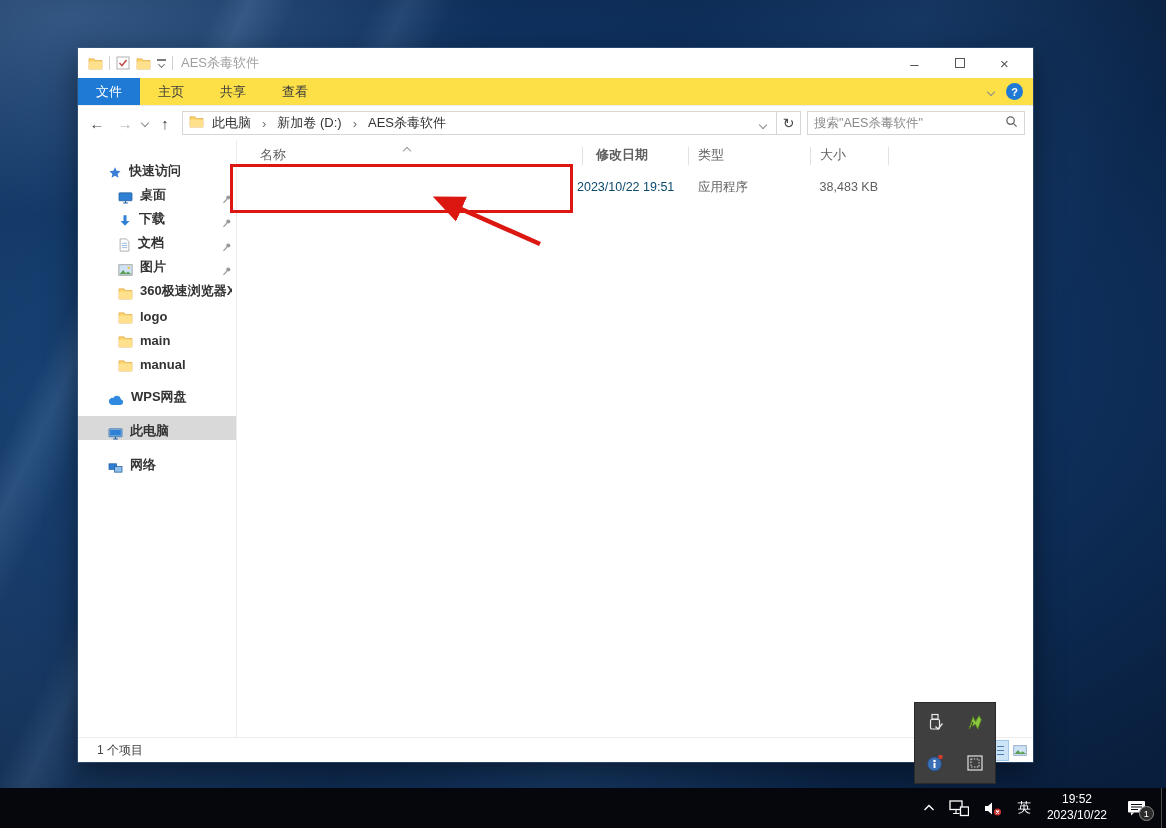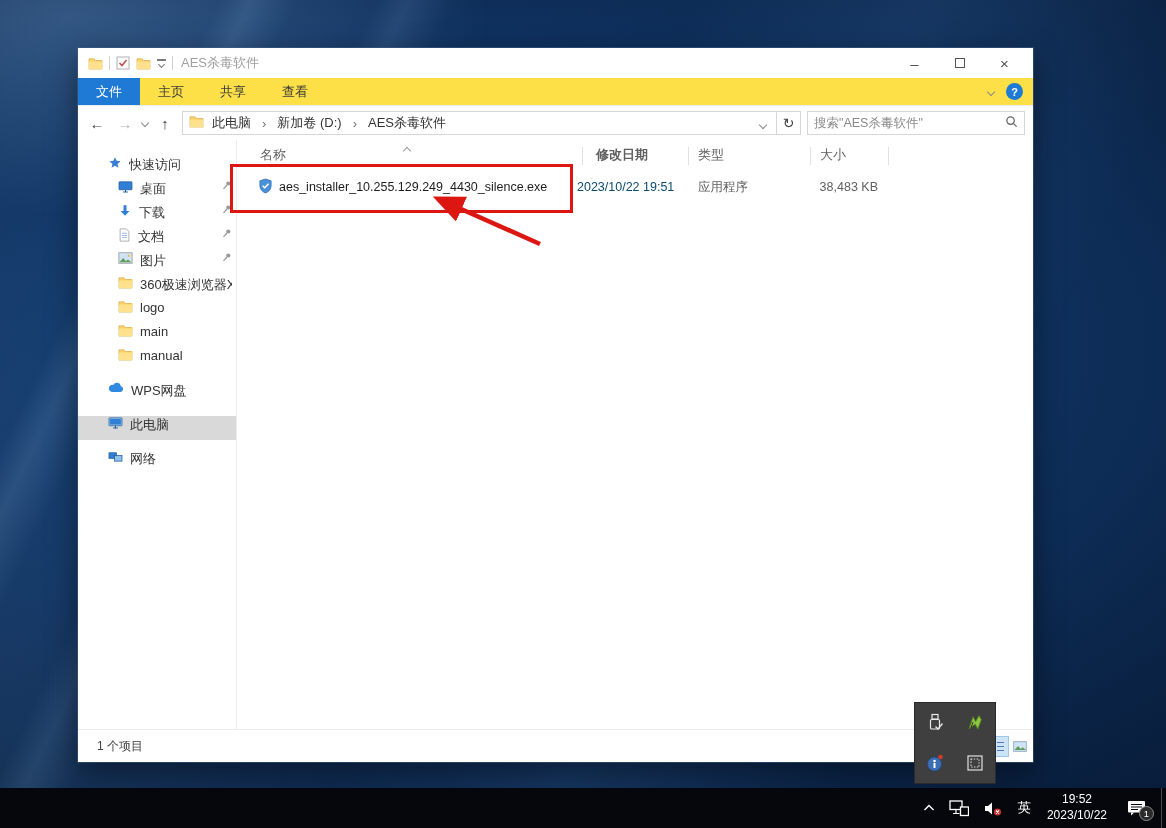--- a/index.html
+++ b/index.html
@@ -51,41 +51,41 @@
   .crumb-item { color:#333; padding:0 2px; white-space:nowrap; }
   .crumb-sep { color:#707070; font-size:13px; padding:0 3px; }
   .crumb-caret { margin-left:auto; padding:0 6px; }
   .refresh-btn { width:24px; height:24px; border:1px solid #d6d6d6; border-left:none; display:flex; align-items:center; justify-content:center; color:#444; font-size:14px; margin-left:-6px; }
   .search-box { width:218px; height:24px; border:1px solid #d6d6d6; display:flex; align-items:center; padding:0 6px; gap:4px; }
   .search-box input { flex:1; border:none; outline:none; font-size:12.5px; color:#333; font-family:inherit; min-width:0; }
   .search-box input::placeholder { color:#8a8a8a; opacity:1; }
 
   .content { flex:1; display:flex; min-height:0; }
   .sidebar { width:159px; flex:none; padding-top:16px; border-right:1px solid #ededed; overflow:hidden; }
-  .side-item { height:24px; display:flex; align-items:flex-start; gap:7px; padding-left:30px; padding-right:4px; white-space:nowrap; overflow:hidden; font-size:13px; color:#333; }
+  .side-item { height:24px; display:flex; align-items:flex-end; gap:7px; padding-left:30px; padding-right:4px; white-space:nowrap; overflow:hidden; font-size:13px; color:#333;font-weight:bold; }
   .side-item.child { padding-left:40px; }
   .side-item.selected { background:#d9d9d9; }
   .side-item .lbl { overflow:hidden; white-space:nowrap; flex:1; }
   .side-item .pin { margin-left:auto; flex:none; }
   .side-gap { height:10px; }
   .side-item svg { flex:none; display:block; }
 
   .filepane { flex:1; position:relative; min-width:0; }
   .col-sort { position:absolute; left:167px; top:2px; }
   .col-sort .chev { border-color:#9a9a9a; }
   .hdr { position:absolute; top:6px; font-size:13px; color:#5f5f5f; }
   .hdr-sep { position:absolute; top:7px; width:1px; height:18px; background:#e2e2e2; }
   .file-row { position:absolute; left:0; top:32px; height:30px; width:100%; display:flex; align-items:center; }
   .cell-name { position:absolute; left:21px; display:flex; align-items:center; gap:6px; width:320px; }
   .cell-name .fname { font-size:12.5px; color:#1d1d1d; white-space:nowrap; overflow:hidden; }
   .cell-mod { position:absolute; left:340px; color:#0c4a6e; font-size:12.5px; }
   .cell-type { position:absolute; left:461px; color:#5f5f5f; font-size:12.5px; }
   .cell-size { position:absolute; left:520px; width:121px; text-align:right; color:#5f5f5f; font-size:12.5px; }
 
-  .statusbar { height:33px; flex:none; border-top:1px solid #ededed; display:flex; align-items:center; padding:0 4px 0 19px; font-size:12px; color:#444; }
+  .statusbar { height:25px; flex:none; border-top:1px solid #ededed; display:flex; align-items:center; padding:0 4px 0 19px; font-size:12px; color:#444; }
   .view-btns { margin-left:auto; display:flex; gap:2px; }
   .view-btn { width:19px; height:19px; display:flex; align-items:center; justify-content:center; }
   .view-btn.active { background:#cde4f7; outline:1px solid #9ec7ea; }
 
   
   .annot-rect { position:absolute; left:230px; top:164px; width:343px; height:49px; border:3px solid #dc1712; z-index:5; }
   .annot-svg { position:absolute; inset:0; z-index:5; pointer-events:none; }
 
   
   .flyout { position:absolute; left:915px; top:703px; width:80px; height:80px; background:#3f3f3f; box-shadow:0 0 0 1px #2a2a2a; z-index:4; display:grid; grid-template-columns:1fr 1fr; grid-template-rows:1fr 1fr; }
@@ -331,29 +331,20 @@
         <span class="hdr" style="left:23px;">名称</span>
         <span class="hdr-sep" style="left:345px;"></span>
         <span class="hdr" style="left:359px;font-weight:bold;">修改日期</span>
         <span class="hdr-sep" style="left:451px;"></span>
         <span class="hdr" style="left:461px;">类型</span>
         <span class="hdr-sep" style="left:573px;"></span>
         <span class="hdr" style="left:583px;">大小</span>
         <span class="hdr-sep" style="left:651px;"></span>
 
         <div class="file-row">
-          <span class="cell-name">
-            <span>
-              <svg width="15" height="16" viewBox="0 0 16 17">
-                  <path d="M8 1l6 2v5.2c0 4-3 6.6-6 7.8-3-1.2-6-3.8-6-7.8V3z" fill="#4a90d9" stroke="#2e6db4" stroke-width=".8"></path>
-                  <path d="M5 8.2l2.1 2.1L11.3 6" stroke="#fff" stroke-width="1.6" fill="none"></path>
-                </svg>
-            </span>
-            <span class="fname">aes_installer_10.255.129.249_4430_silence.exe</span>
-          </span>
           <span class="cell-mod">2023/10/22 19:51</span>
           <span class="cell-type">应用程序</span>
           <span class="cell-size">38,483 KB</span>
         </div>
       </div>
     </div>
 
     <div class="statusbar">
       <span>1 个项目</span>
       <div class="view-btns">

